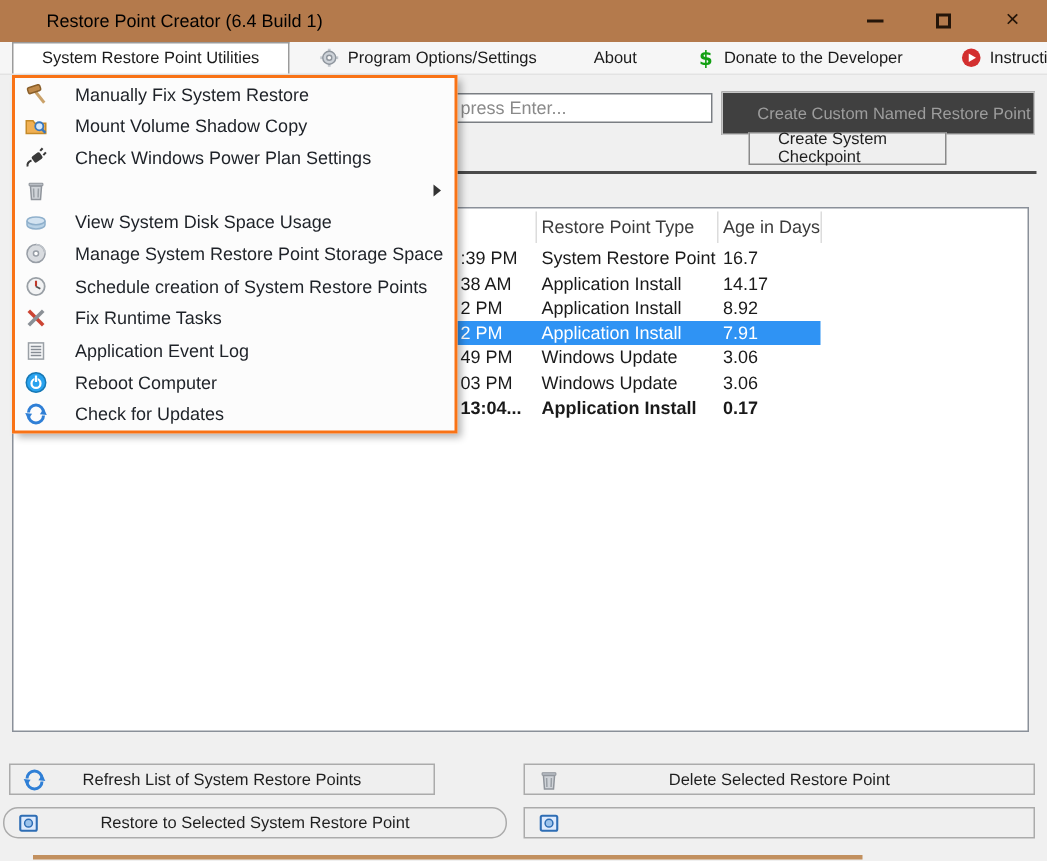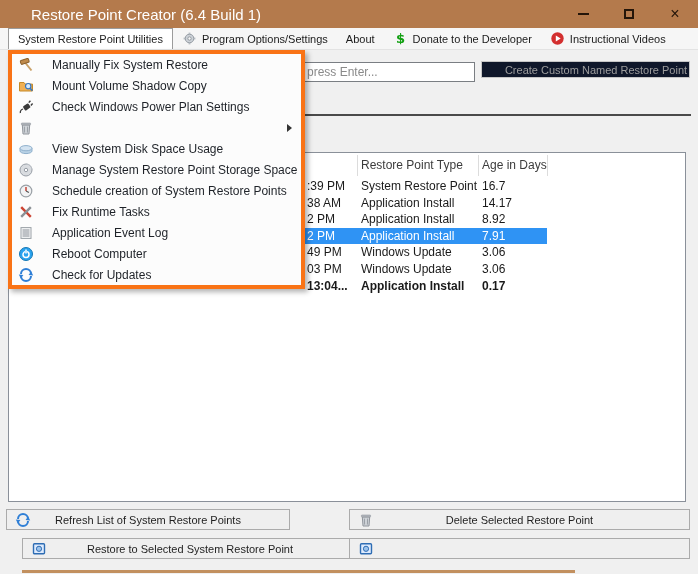--- a/index.html
+++ b/index.html
@@ -4,75 +4,75 @@
 <style>
   html,body{margin:0;padding:0;background:#d8d8d8;}
   .window{
     position:relative;width:698px;height:574px;overflow:hidden;
     background:#f0f0f0;font-family:"Liberation Sans",sans-serif;
     -webkit-font-smoothing:antialiased;
   }
   
   .titlebar{position:absolute;left:0;top:0;width:698px;height:28px;background:#b47a4c;display:flex;align-items:center;}
   .titlebar .appicon{margin-left:8px;width:16px;height:16px;display:inline-flex;}
-  .titlebar .title{margin-left:7px;font-size:15px;color:#ffffff;}
+  .titlebar .title{margin-left:7px;font-size:12px;color:#000000;}
   .win-controls{position:absolute;right:0;top:0;height:28px;display:flex;}
   .win-btn{width:46px;height:28px;display:flex;align-items:center;justify-content:center;cursor:default;}
   .glyph-min{width:11px;height:2px;background:#241509;}
   .glyph-max{width:10px;height:10px;border:2px solid #241509;box-sizing:border-box;}
   .glyph-close{font-size:16px;color:#241509;line-height:1;}
   
   .menubar{position:absolute;left:0;top:28px;width:698px;height:22px;background:#f6f6f6;display:flex;align-items:stretch;font-size:11px;color:#1b1b1b;border-bottom:1px solid #e3e3e3;box-sizing:border-box;}
-  .mb-item{display:flex;align-items:center;padding:0 9px;gap:5px;white-space:nowrap;}
+  .mb-item{display:flex;align-items:center;padding:0 19px;gap:5px;white-space:nowrap;}
   .mb-item:first-child{margin-left:8px;}
   .mb-item.open{background:#ffffff;border:1px solid #9b9b9b;border-bottom:none;}
   .mb-item .icn{width:15px;height:15px;display:inline-flex;}
   
   .menu-popup{
     position:absolute;left:8px;top:50px;width:297px;height:239px;background:#fcfcfc;
-    border:4px solid #f97316;box-sizing:border-box;z-index:50;
+    border:2px solid #f97316;box-sizing:border-box;z-index:50;
     box-shadow:3px 3px 5px rgba(0,0,0,0.30);display:flex;flex-direction:column;
   }
   .menu-item{position:relative;height:21.6px;flex:1 1 auto;display:flex;align-items:center;font-size:12px;color:#1e2228;white-space:nowrap;}
   .menu-item .icn{width:16px;height:16px;margin-left:6px;display:inline-flex;flex:0 0 16px;}
   .menu-item .lbl{margin-left:18px;}
   .submenu-arrow{position:absolute;right:9px;top:50%;margin-top:-4px;width:0;height:0;border-top:4px solid transparent;border-bottom:4px solid transparent;border-left:5px solid #333;}
   
   .name-input{
     position:absolute;left:8px;top:62px;width:467px;height:20px;background:#ffffff;
     border:1px solid #7a7e83;box-sizing:border-box;font-family:"Liberation Sans",sans-serif;
     font-size:12px;color:#8a8a8a;padding:0 0 0 298px;outline:none;
   }
   .btn{background:#efefef;border:1px solid #ababab;box-sizing:border-box;display:flex;align-items:center;justify-content:center;font-size:11px;color:#1f1f1f;gap:5px;cursor:default;}
   .btn .icn{width:16px;height:16px;display:inline-flex;}
-  .btn-create-custom{position:absolute;left:481px;top:61px;width:209px;height:17px;background:#0f172a;border-color:#c6c6c6;color:#9d9d9d;align-items:center;}
+  .btn-create-custom{position:absolute;left:481px;top:61px;width:209px;height:29px;background:#404040;border-color:#c6c6c6;color:#9d9d9d;align-items:center;}
   .btn-create-custom .icn{opacity:.45;}
   .btn-checkpoint{position:absolute;left:499px;top:88px;width:132px;height:22px;border-color:#8a8a8a;}
   .separator-line{position:absolute;left:8px;top:114px;width:683px;height:2px;background:#4a4a4a;}
   
-  .listview{position:absolute;left:8px;top:152px;width:678px;height:350px;background:#ffffff;border:1px solid #8a9099;box-sizing:border-box;}
+  .listview{position:absolute;left:8px;top:138px;width:678px;height:350px;background:#ffffff;border:1px solid #8a9099;box-sizing:border-box;}
   .lv-header{position:relative;height:25px;font-size:12px;color:#3c3c3c;}
   .lv-header .h2{position:absolute;left:352px;top:5px;}
   .lv-header .h3{position:absolute;left:473px;top:5px;}
   .col-sep{position:absolute;top:2px;width:1px;height:21px;background:#dcdcdc;}
   .sep1{left:348px;}.sep2{left:469px;}.sep3{left:538px;}
   .lv-rows{position:absolute;left:0;top:25px;right:0;bottom:0;}
   .row{position:relative;width:538px;height:16.6px;font-size:12px;color:#1a1a1a;}
   .row span{position:absolute;top:1px;white-space:nowrap;}
   .row .c1{left:298px;}
   .row .c2{left:352px;}
   .row .c3{left:473px;}
   .row.selected{background:#2f93f4;color:#ffffff;}
   .row.bold{font-weight:bold;}
   
   .bb{position:absolute;height:21px;}
   .bb .icn{position:absolute;left:8px;top:2px;}
   .bb0{left:6px;top:509px;width:284px;}
   .bb1{left:349px;top:509px;width:341px;}
-  .bb2{left:22px;top:538px;width:336px;}
+  .bb2{left:2px;top:538px;width:336px;border-radius:10px;}
   .bb3{left:349px;top:538px;width:341px;}
   
   .desktop-edge{position:absolute;left:22px;top:570px;width:553px;height:3px;background:#c2905f;}
   .icn svg{width:100%;height:100%;display:block;}
 </style>
 </head>
 <body>
 
 <div class="window">
 
@@ -128,20 +128,24 @@
           </svg>
         </span>
         <span>Instructional Videos</span>
       </div>
     </div>
 
   <input class="name-input" readonly="" value="press Enter..." style="">
   <div class="btn btn-create-custom">
     <span class="icn"></span>
     <span>Create Custom Named Restore Point</span>
+  </div>
+  <div class="btn btn-checkpoint">
+    <span class="icn"></span>
+    <span>Create System Checkpoint</span>
   </div>
 
   <div class="separator-line"></div>
 
   <div class="listview">
     <div class="lv-header">
       <span class="h2">Restore Point Type</span>
       <span class="h3">Age in Days</span>
       <span class="col-sep sep1"></span>
       <span class="col-sep sep2"></span>

